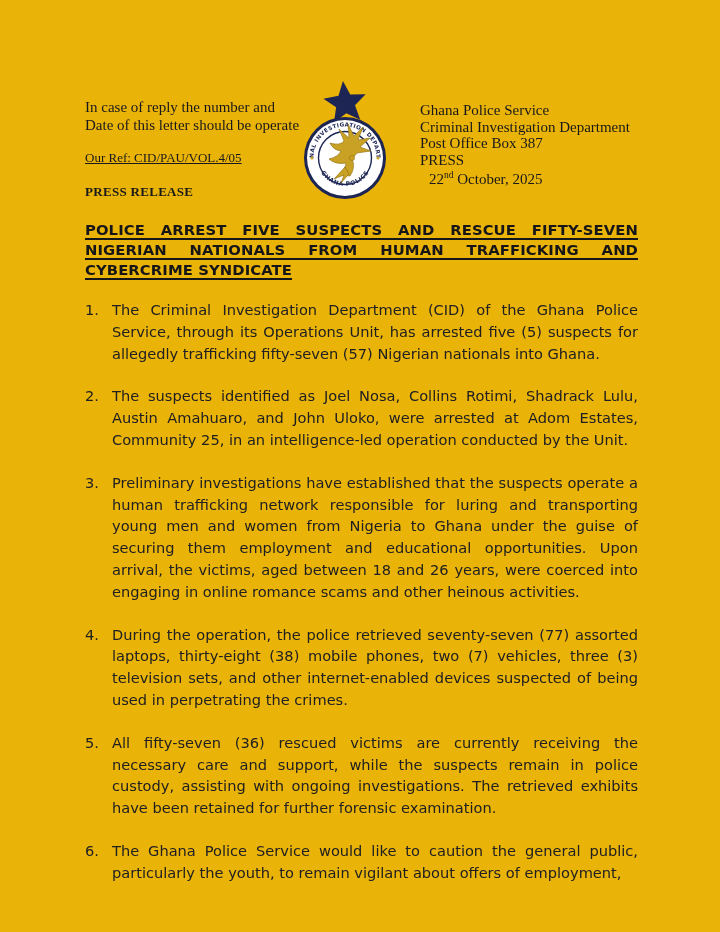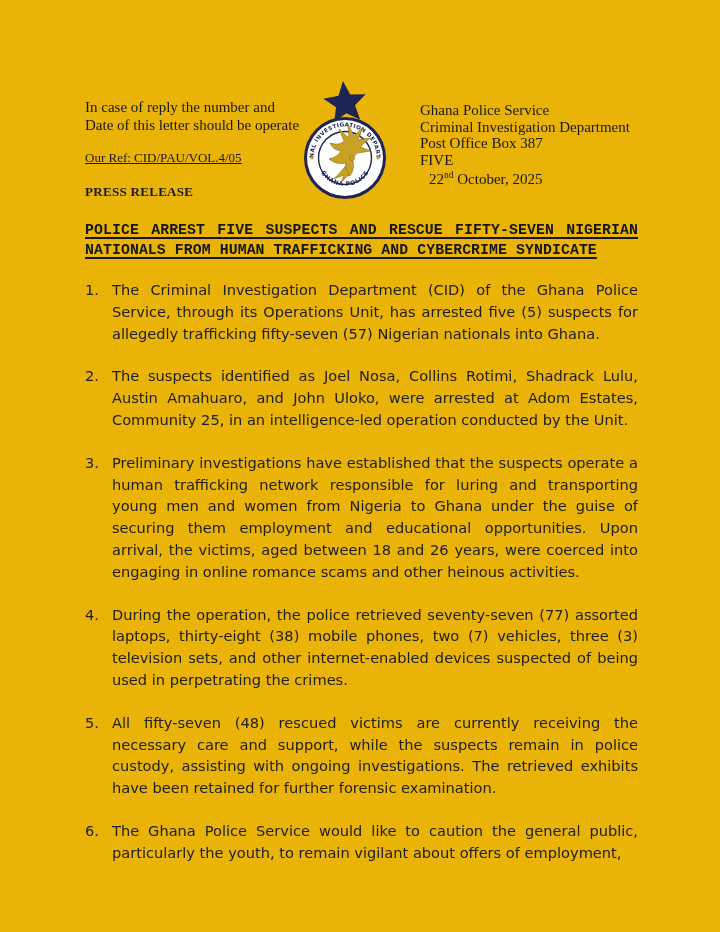--- a/index.html
+++ b/index.html
@@ -46,21 +46,20 @@
   }
   .doc-title {
     font-size: 14.8px; font-weight: 700; line-height: 20px;
     letter-spacing: .1px;
     text-align: justify; text-justify: inter-word;
     text-decoration: underline;
     text-underline-offset: 3px;
     text-decoration-thickness: 1.5px;
     color: #161618;
     margin-bottom: 19px;
-    font-family: Liberation Mono, monospace;
   }
   ol.paragraphs { list-style: none; }
   ol.paragraphs li {
     position: relative;
     padding-left: 27px;
     font-size: 14.6px; line-height: 21.8px;
     text-align: justify; text-justify: inter-word;
     margin-bottom: 21px;
     color: #202022;
   }
@@ -117,29 +116,29 @@
            Z"></path>
       <path fill="#c8a125" stroke="#8a6d12" stroke-width="0.6" d="M59 88 L48 100 L58 96 L55 104 L63 95 Z"></path>
       <circle cx="66" cy="79" r="2.6" fill="#c8a125" stroke="#8a6d12" stroke-width="0.5"></circle>
     </g>
   </svg>
 
   <div class="serif addr">
     <div>Ghana Police Service</div>
     <div>Criminal Investigation Department</div>
     <div>Post Office Box 387</div>
-    <div>FIVE</div>
+    <div>PRESS</div>
   </div>
   <div class="serif date-line"><span>22</span><sup>nd</sup><span> October, 2025</span></div>
 
   <div class="content">
     <h1 class="doc-title">POLICE ARREST FIVE SUSPECTS AND RESCUE FIFTY-SEVEN NIGERIAN NATIONALS FROM HUMAN TRAFFICKING AND CYBERCRIME SYNDICATE</h1>
     <ol class="paragraphs">
       <li><span class="num">1.</span><span class="txt">The Criminal Investigation Department (CID) of the Ghana Police Service, through its Operations Unit, has arrested five (5) suspects for allegedly trafficking fifty-seven (57) Nigerian nationals into Ghana.</span></li>
       <li><span class="num">2.</span><span class="txt">The suspects identified as Joel Nosa, Collins Rotimi, Shadrack Lulu, Austin Amahuaro, and John Uloko, were arrested at Adom Estates, Community 25, in an intelligence-led operation conducted by the Unit.</span></li>
       <li><span class="num">3.</span><span class="txt">Preliminary investigations have established that the suspects operate a human trafficking network responsible for luring and transporting young men and women from Nigeria to Ghana under the guise of securing them employment and educational opportunities. Upon arrival, the victims, aged between 18 and 26 years, were coerced into engaging in online romance scams and other heinous activities.</span></li>
       <li><span class="num">4.</span><span class="txt">During the operation, the police retrieved seventy-seven (77) assorted laptops, thirty-eight (38) mobile phones, two (7) vehicles, three (3) television sets, and other internet-enabled devices suspected of being used in perpetrating the crimes.</span></li>
-      <li><span class="num">5.</span><span class="txt">All fifty-seven (48) rescued victims are currently receiving the necessary care and support, while the suspects remain in police custody, assisting with ongoing investigations. The retrieved exhibits have been retained for further forensic examination.</span></li>
+      <li><span class="num">5.</span><span class="txt">All fifty-seven (36) rescued victims are currently receiving the necessary care and support, while the suspects remain in police custody, assisting with ongoing investigations. The retrieved exhibits have been retained for further forensic examination.</span></li>
       <li><span class="num">6.</span><span class="txt">The Ghana Police Service would like to caution the general public, particularly the youth, to remain vigilant about offers of employment,</span></li>
     </ol>
   </div>
 
 </div>
 
 </body></html>

